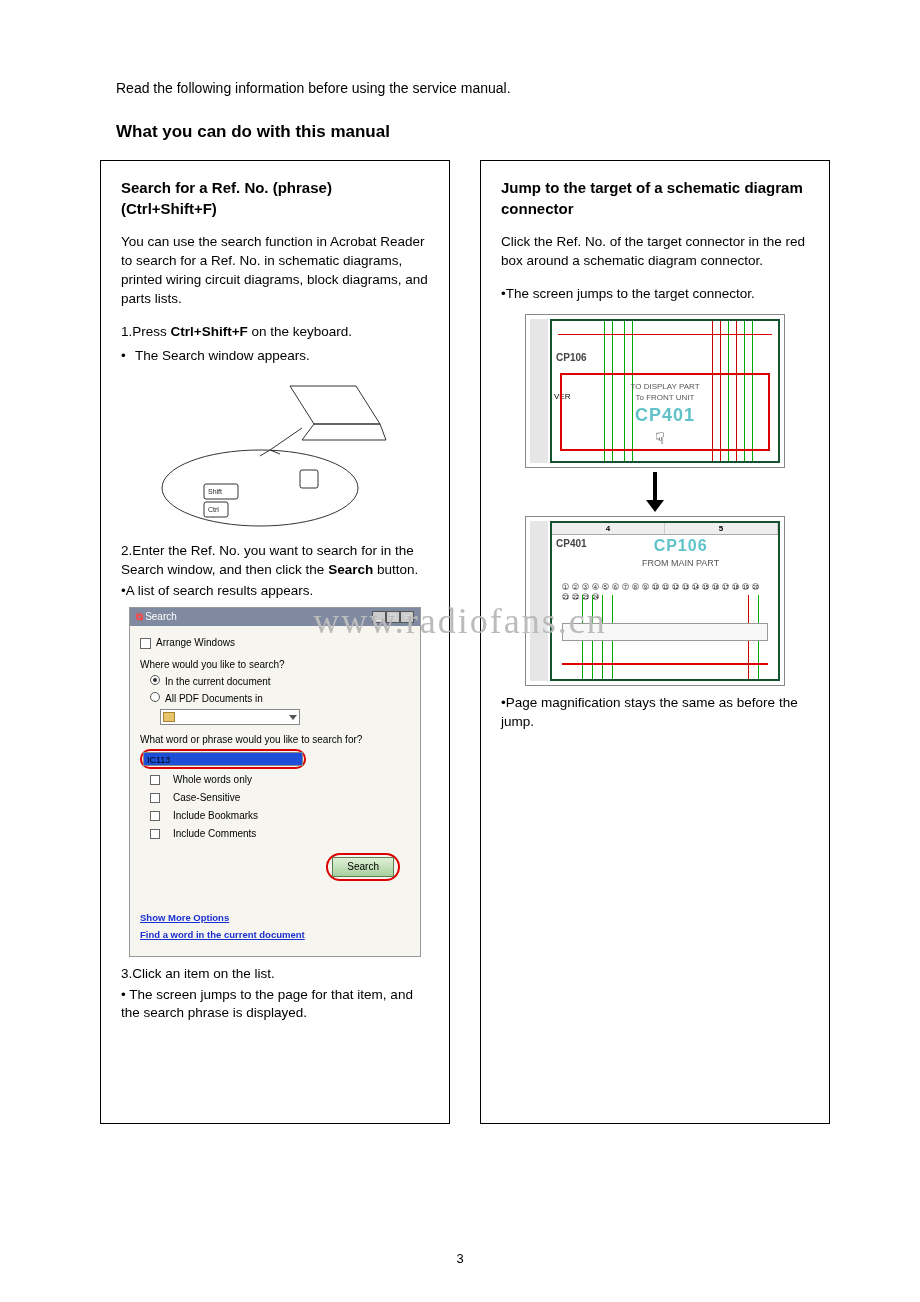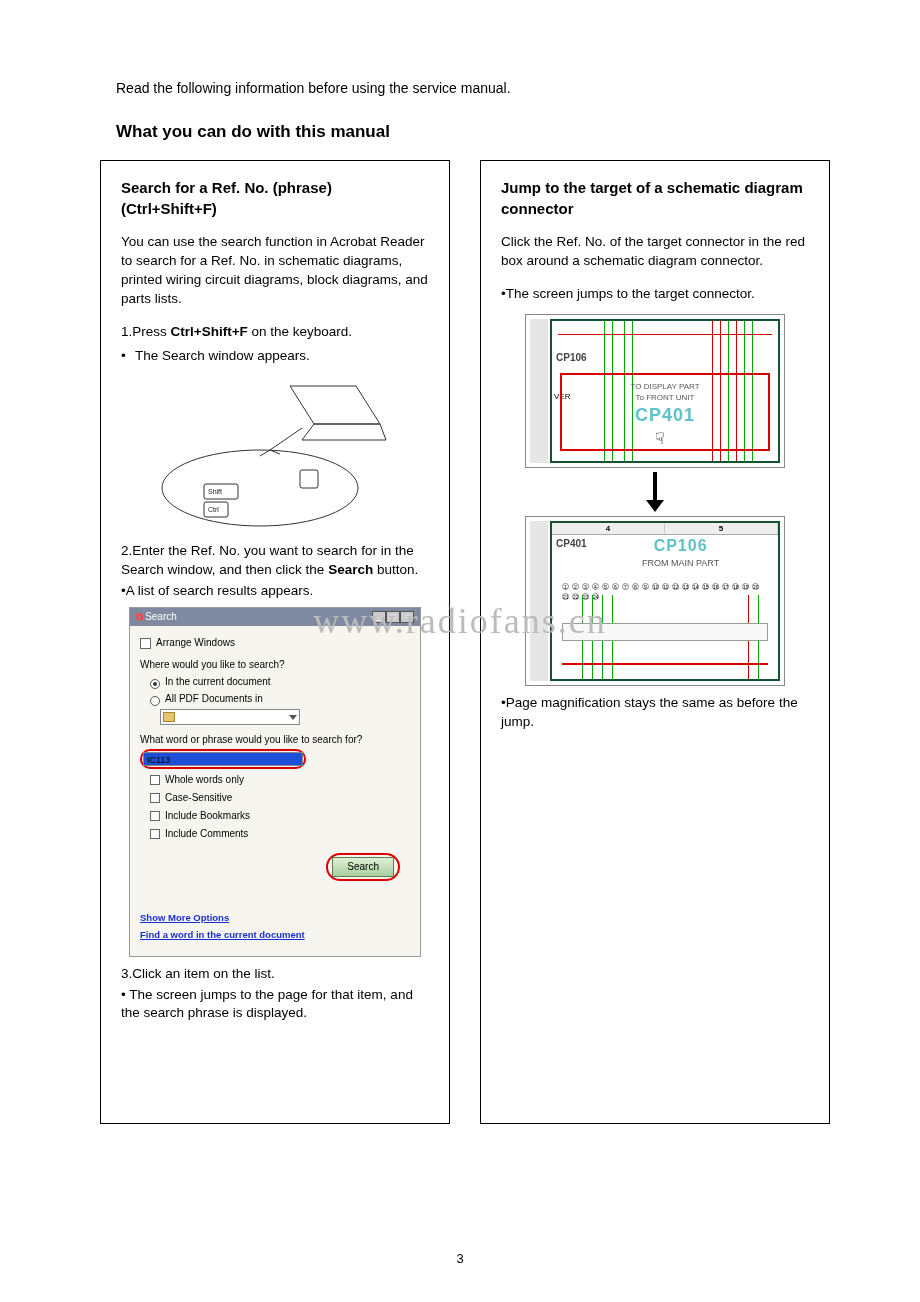--- a/index.html
+++ b/index.html
@@ -86,35 +86,35 @@
   }
   .sw-winbtns { display: flex; gap: 0; }
   .sw-winbtns span {
     width: 14px; height: 12px; border: 1px solid #555; background: #ccc;
     display: inline-block; font-size: 8px; text-align: center; line-height: 10px;
   }
   .sw-body { padding: 6px 10px 10px 10px; }
   .sw-row { margin: 4px 0 8px 0; display: flex; align-items: center; gap: 5px; }
   .sq { width: 11px; height: 11px; border: 1px solid #666; background: #fff; display:inline-block; }
   .sw-label { margin-top: 8px; }
-  .radio-row { display: flex; align-items: flex-end; gap: 5px; margin: 3px 0 3px 10px; }
+  .radio-row { display: flex; align-items: flex-start; gap: 5px; margin: 3px 0 3px 10px; }
   .radio { width:10px; height:10px; border:1px solid #555; border-radius:50%; display:inline-block; position:relative; background:#fff;}
   .radio.on::after { content:""; position:absolute; width:4px; height:4px; background:#333; border-radius:50%; top:2px; left:2px;}
   .dd { margin: 3px 0 8px 20px; border:1px solid #888; width:140px; height:16px; background:#fff; display:flex; align-items:center; justify-content:space-between; padding:0 2px;}
   .dd .folder { width:12px; height:10px; background:#e8c56a; border:1px solid #a98430;}
   .dd .tri { width:0;height:0;border-left:4px solid transparent;border-right:4px solid transparent;border-top:5px solid #555;}
   .circled-input {
     border: 2px solid #d00; border-radius: 10px; padding: 1px;
     display:inline-block; margin-top:2px;
   }
   .sw-input {
     border: 1px solid #888; width: 160px; height: 14px; background: #1d4ed8;
     padding: 0 3px; font-size: 9px; line-height: 14px;
   }
-  .chk-row { display: flex; align-items: center; gap: 5px; margin: 4px 0 0 10px; }
+  .chk-row { display: flex; align-items: center; gap: 13px; margin: 4px 0 0 10px; }
   .chk { width:10px; height:10px; border:1px solid #666; background:#fff; display:inline-block;}
   .sw-search-btn-wrap { text-align: right; margin: 12px 10px 4px 0; }
   .circled-btn { border:2px solid #d00; border-radius:14px; padding:2px 4px; display:inline-block; }
   .sw-search-btn {
     background: linear-gradient(#dff0d6,#a8cfa0);
     border:1px solid #5a8050; padding: 2px 14px; font-size:10px;
     display:inline-block;
   }
   .sw-links { margin-top: 20px; padding-top: 6px; }
   .sw-links a { color: #1a2fcf; font-size: 9.5px; display:block; margin: 4px 0; text-decoration: underline; font-weight:bold;}

